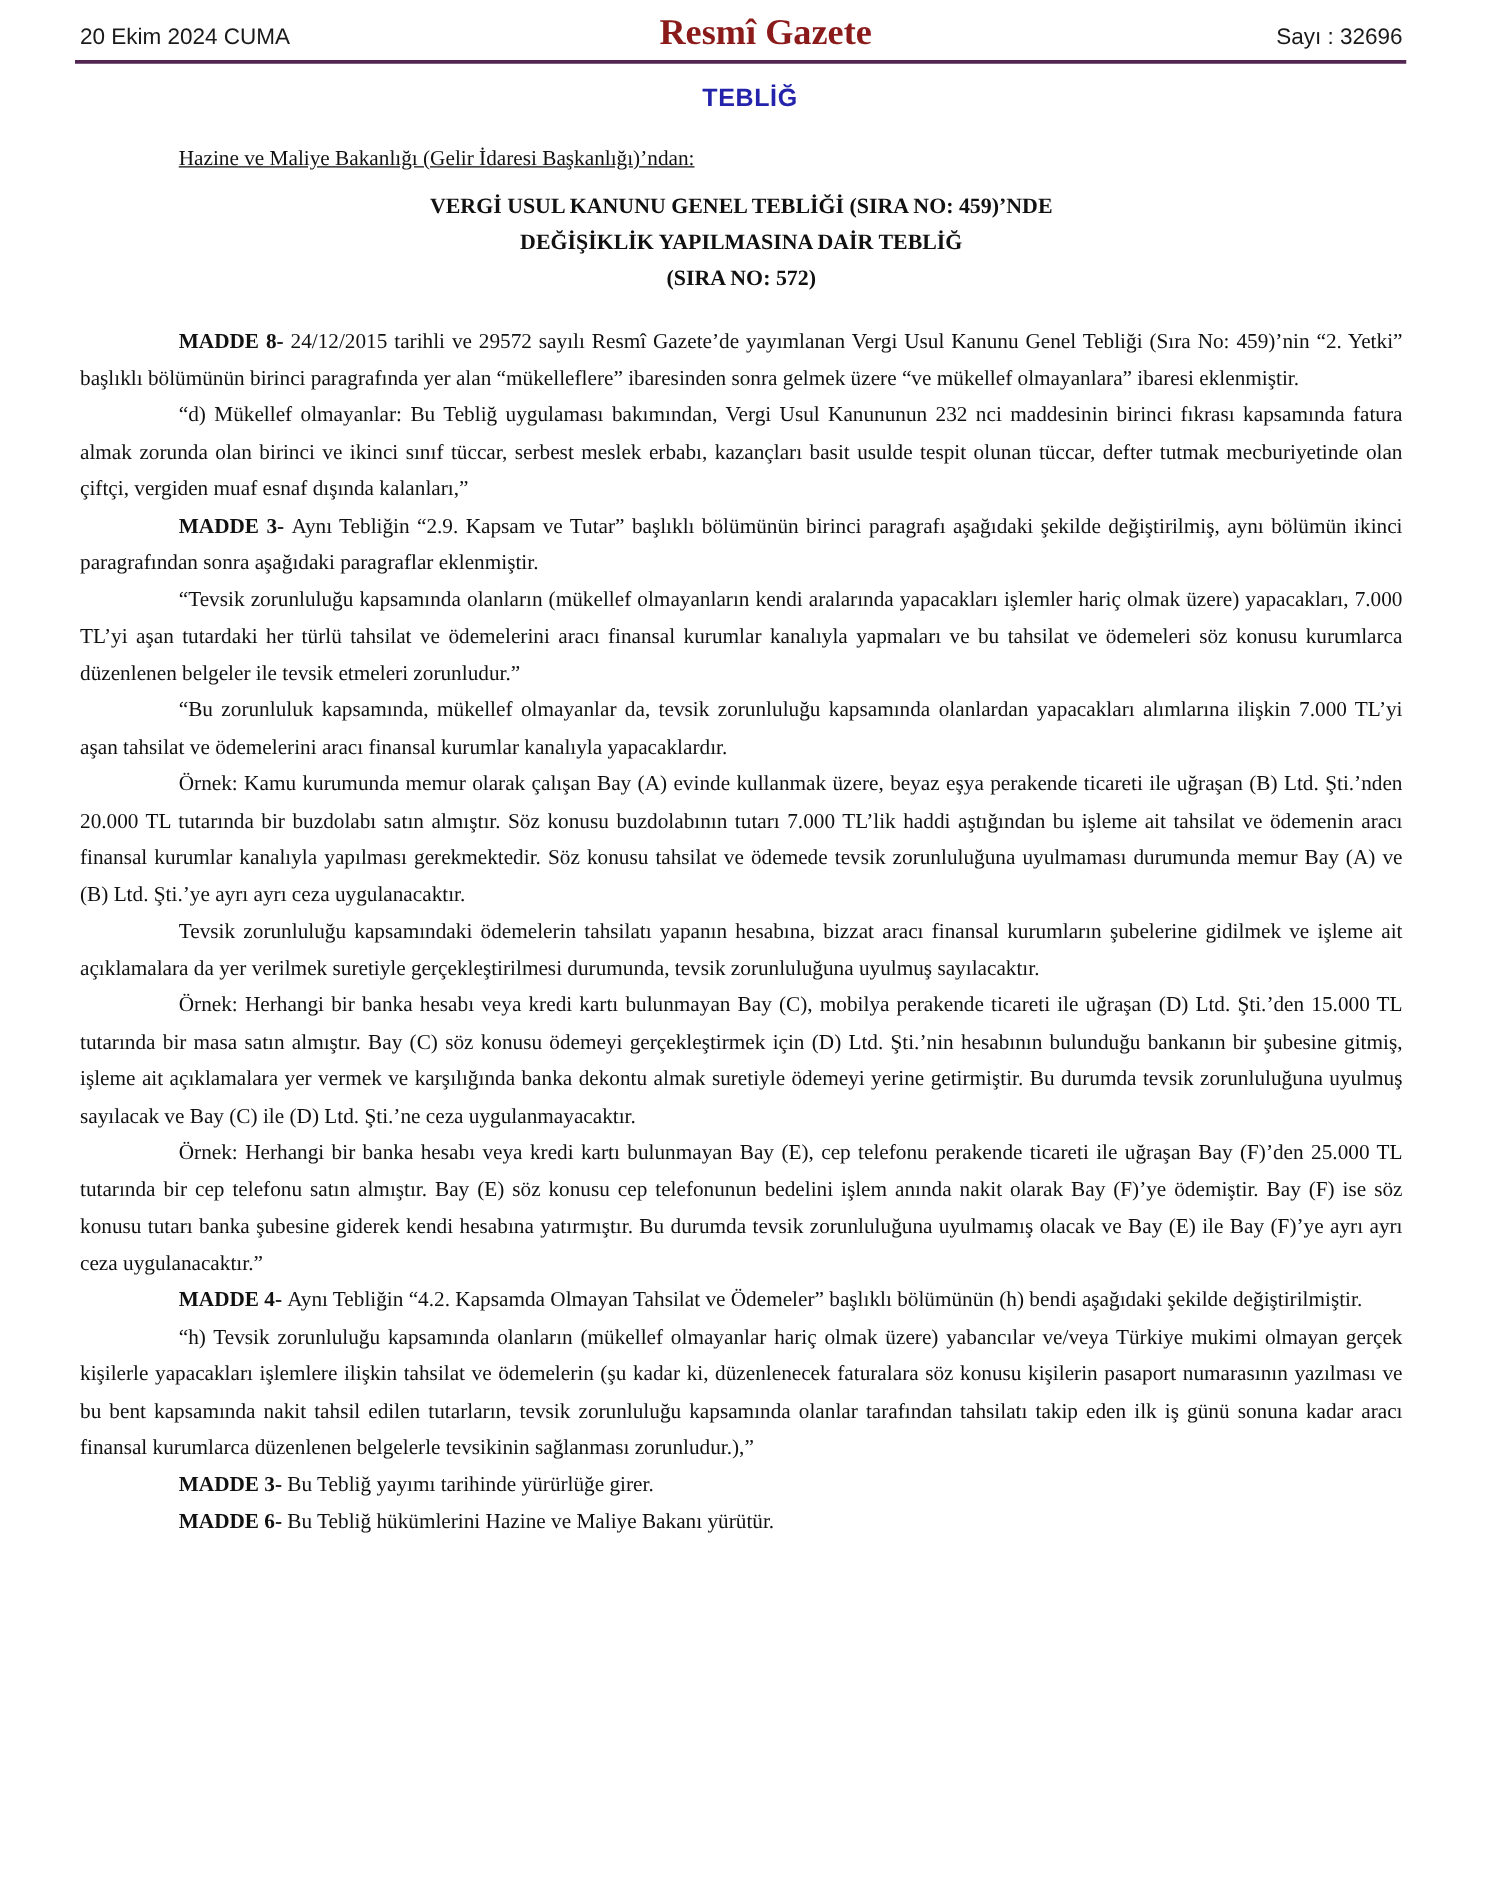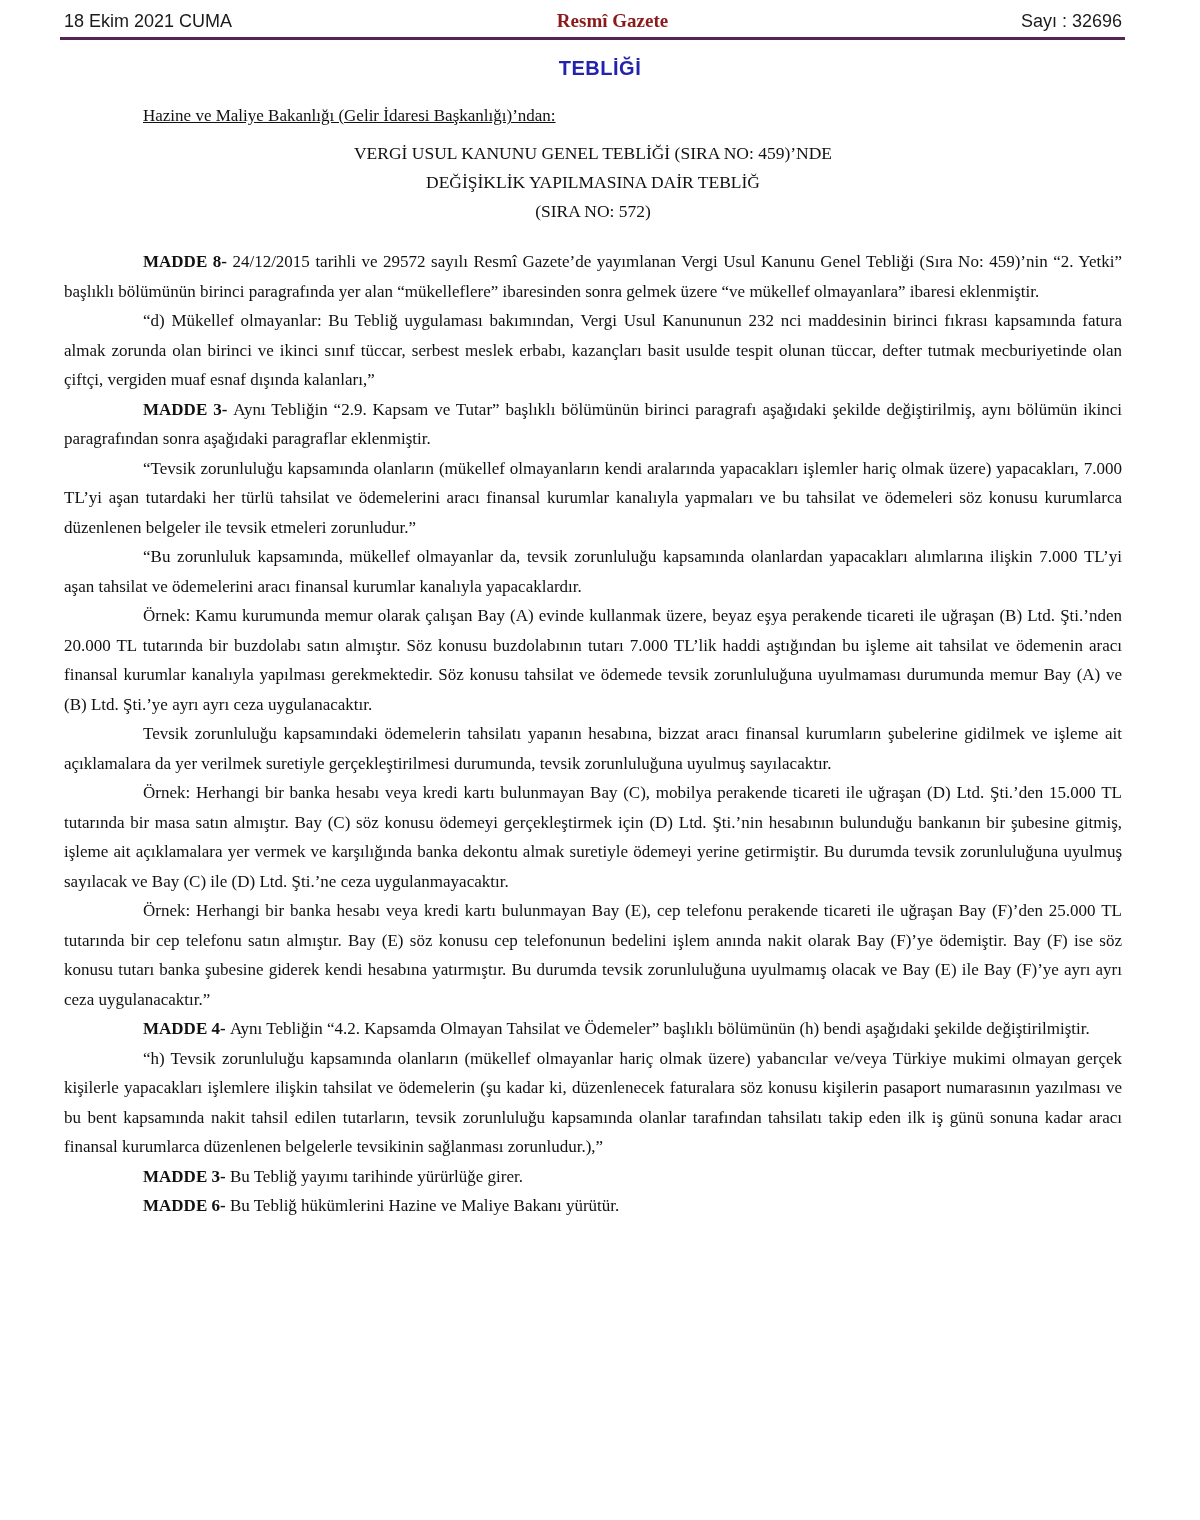--- a/index.html
+++ b/index.html
@@ -25,21 +25,21 @@
   .masthead .date,
   .masthead .issue {
     font-family: "Liberation Sans", sans-serif;
     font-size: 18px;
     color: #1a1a1a;
     white-space: nowrap;
   }
   .masthead .gazette {
     font-family: "Liberation Serif", serif;
     font-weight: bold;
-    font-size: 19px;
+    font-size: 29px;
     color: #8B1A1A;
     white-space: nowrap;
     transform: translateX(-14px);
   }
   .rule {
     height: 0;
     border-top: 3px solid #532653;
     margin: 5px 75px 0 60px;
   }
   
@@ -56,49 +56,49 @@
   .content {
     margin: 0 78px 0 64px;
   }
   .from-line {
     margin: 26px 0 0 79px;
     font-size: 17px;
     text-decoration: underline;
   }
   .doc-title {
     text-align: center;
-    font-weight: normal;
+    font-weight: bold;
     font-size: 17.5px;
     line-height: 29px;
     margin: 13px 0 21px 0;
   }
   .body-text p {
     margin: 0;
     text-align: justify;
     text-indent: 79px;
     font-size: 17px;
     line-height: 29.5px;
   }
   .body-text p b:empty { display: none; }
   .page-bottom-pad { height: 36px; }
 </style>
 </head>
 <body>
 
 <div class="page">
 
   <div class="masthead">
-    <span class="date">18 Ekim 2021 CUMA</span>
+    <span class="date">20 Ekim 2024 CUMA</span>
     <span class="gazette">Resmî Gazete</span>
     <span class="issue">Sayı : 32696</span>
   </div>
 
   <div class="rule"></div>
 
-  <div class="section-label">TEBLİĞİ</div>
+  <div class="section-label">TEBLİĞ</div>
 
   <div class="content">
 
     <div class="from-line">Hazine ve Maliye Bakanlığı (Gelir İdaresi Başkanlığı)’ndan:</div>
 
     <div class="doc-title">
       <div>VERGİ USUL KANUNU GENEL TEBLİĞİ (SIRA NO: 459)’NDE</div>
       <div>DEĞİŞİKLİK YAPILMASINA DAİR TEBLİĞ</div>
       <div>(SIRA NO: 572)</div>
     </div>

